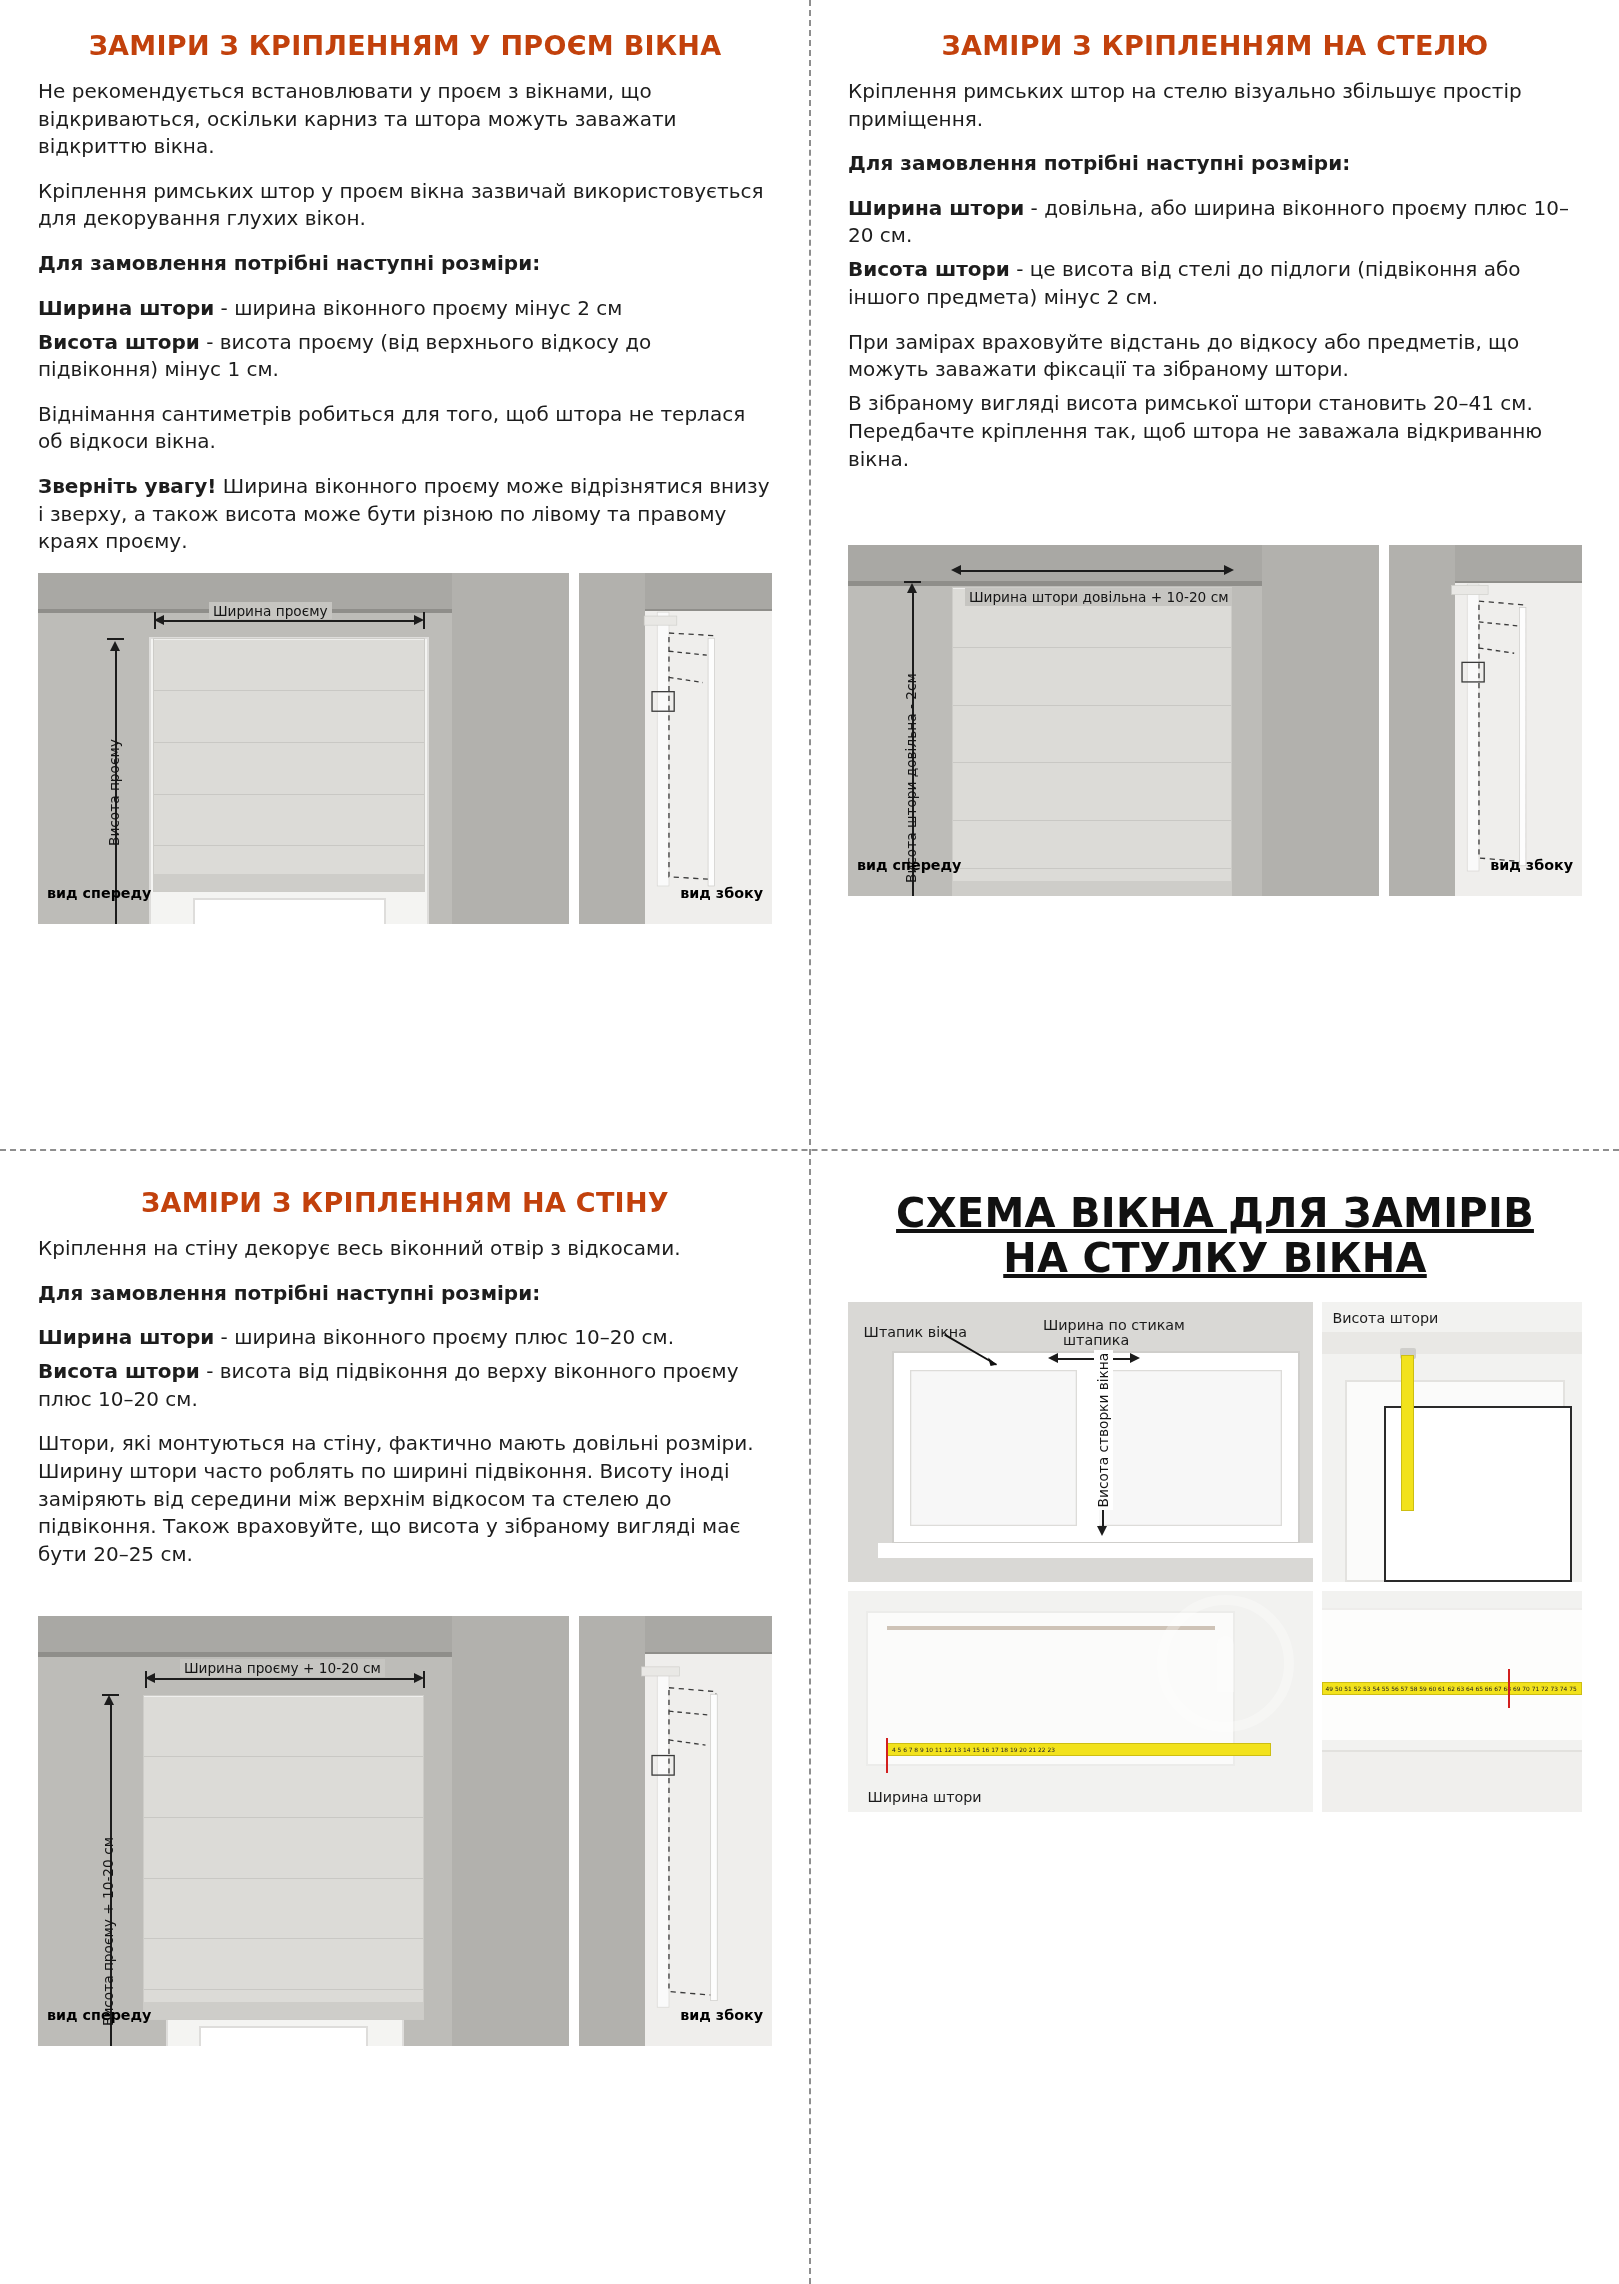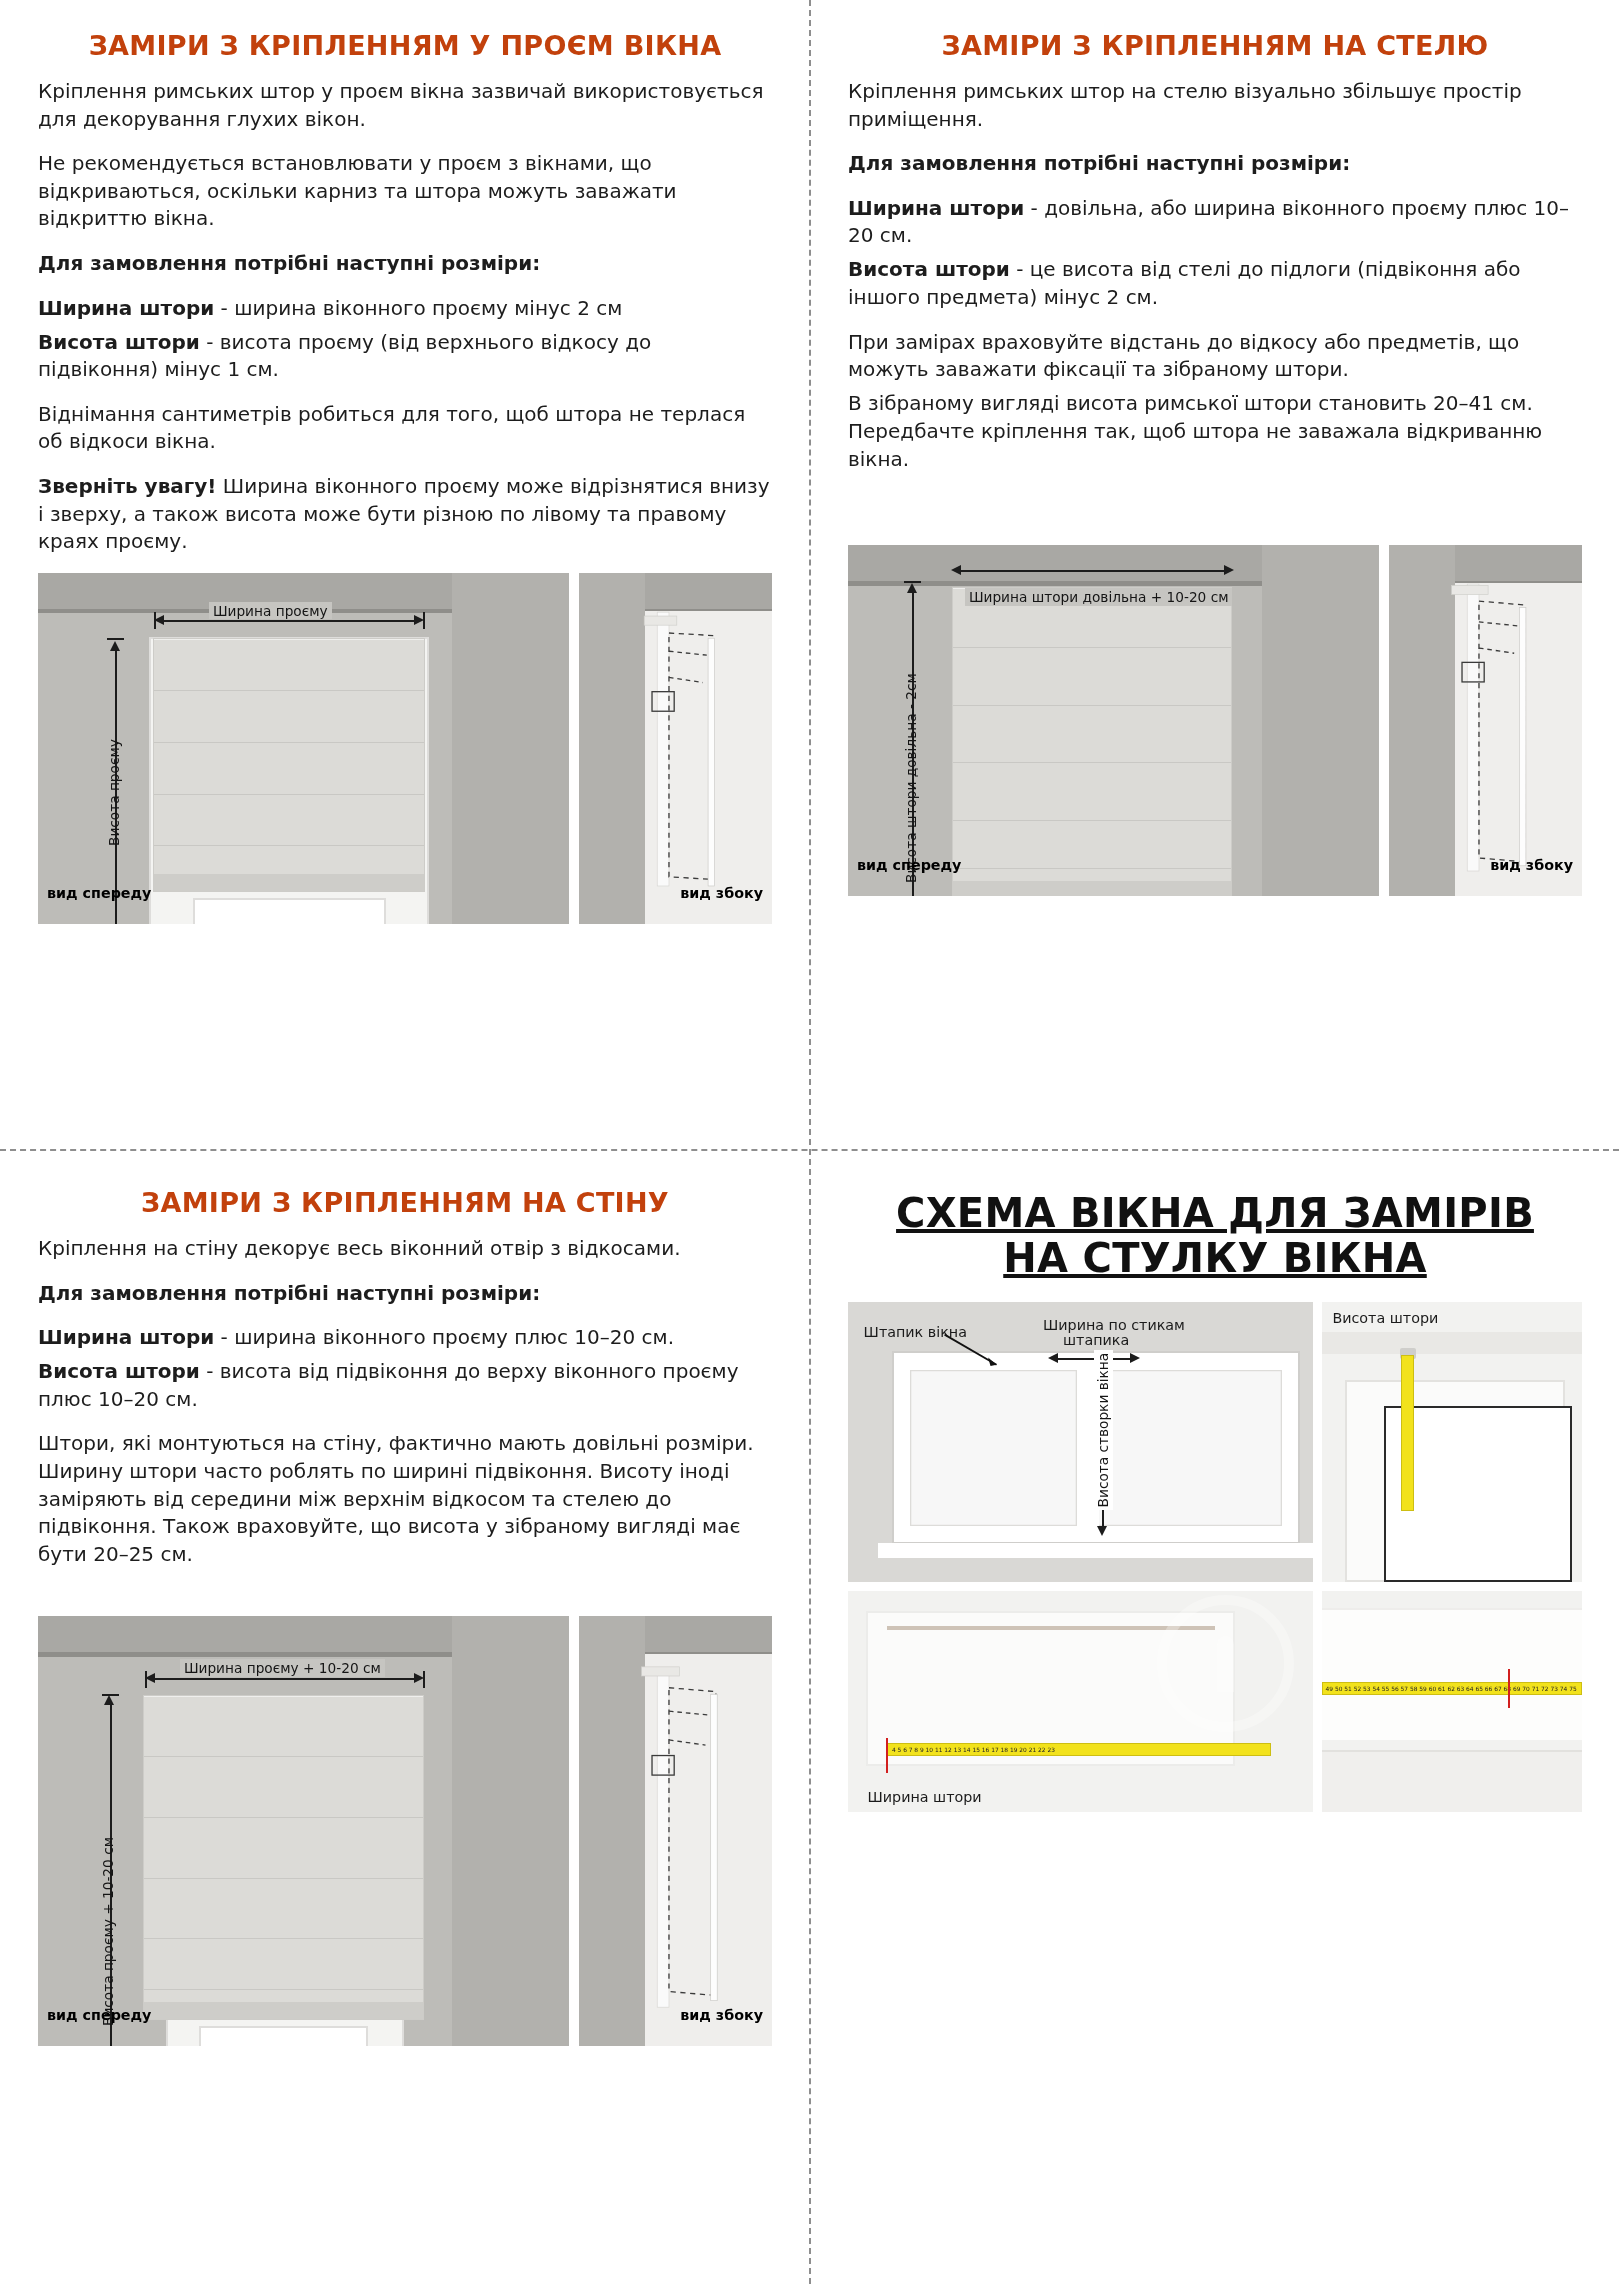--- a/index.html
+++ b/index.html
@@ -219,22 +219,22 @@
   }
 </style>
 </head>
 <body>
 
 <div class="page">
 
   <div class="quad q1">
     <h2 class="sect-title">ЗАМІРИ З КРІПЛЕННЯМ У ПРОЄМ ВІКНА</h2>
 
+    <p class="txt">Не рекомендується встановлювати у проєм з вікнами, що відкриваються, оскільки карниз та штора можуть заважати відкриттю вікна.</p>
     <p class="txt">Кріплення римських штор у проєм вікна зазвичай використовується для декорування глухих вікон.</p>
-    <p class="txt">Не рекомендується встановлювати у проєм з вікнами, що відкриваються, оскільки карниз та штора можуть заважати відкриттю вікна.</p>
     <p class="txt lead">Для замовлення потрібні наступні розміри:</p>
 
     <p class="txt tight">
       <span class="b">Ширина штори</span><span> - ширина віконного проєму мінус 2 см</span>
     </p>
     <p class="txt">
       <span class="b">Висота штори</span><span> - висота проєму (від верхнього відкосу до підвіконня) мінус 1 см.</span>
     </p>
 
     <p class="txt">Віднімання сантиметрів робиться для того, щоб штора не терлася об відкоси вікна.</p>

